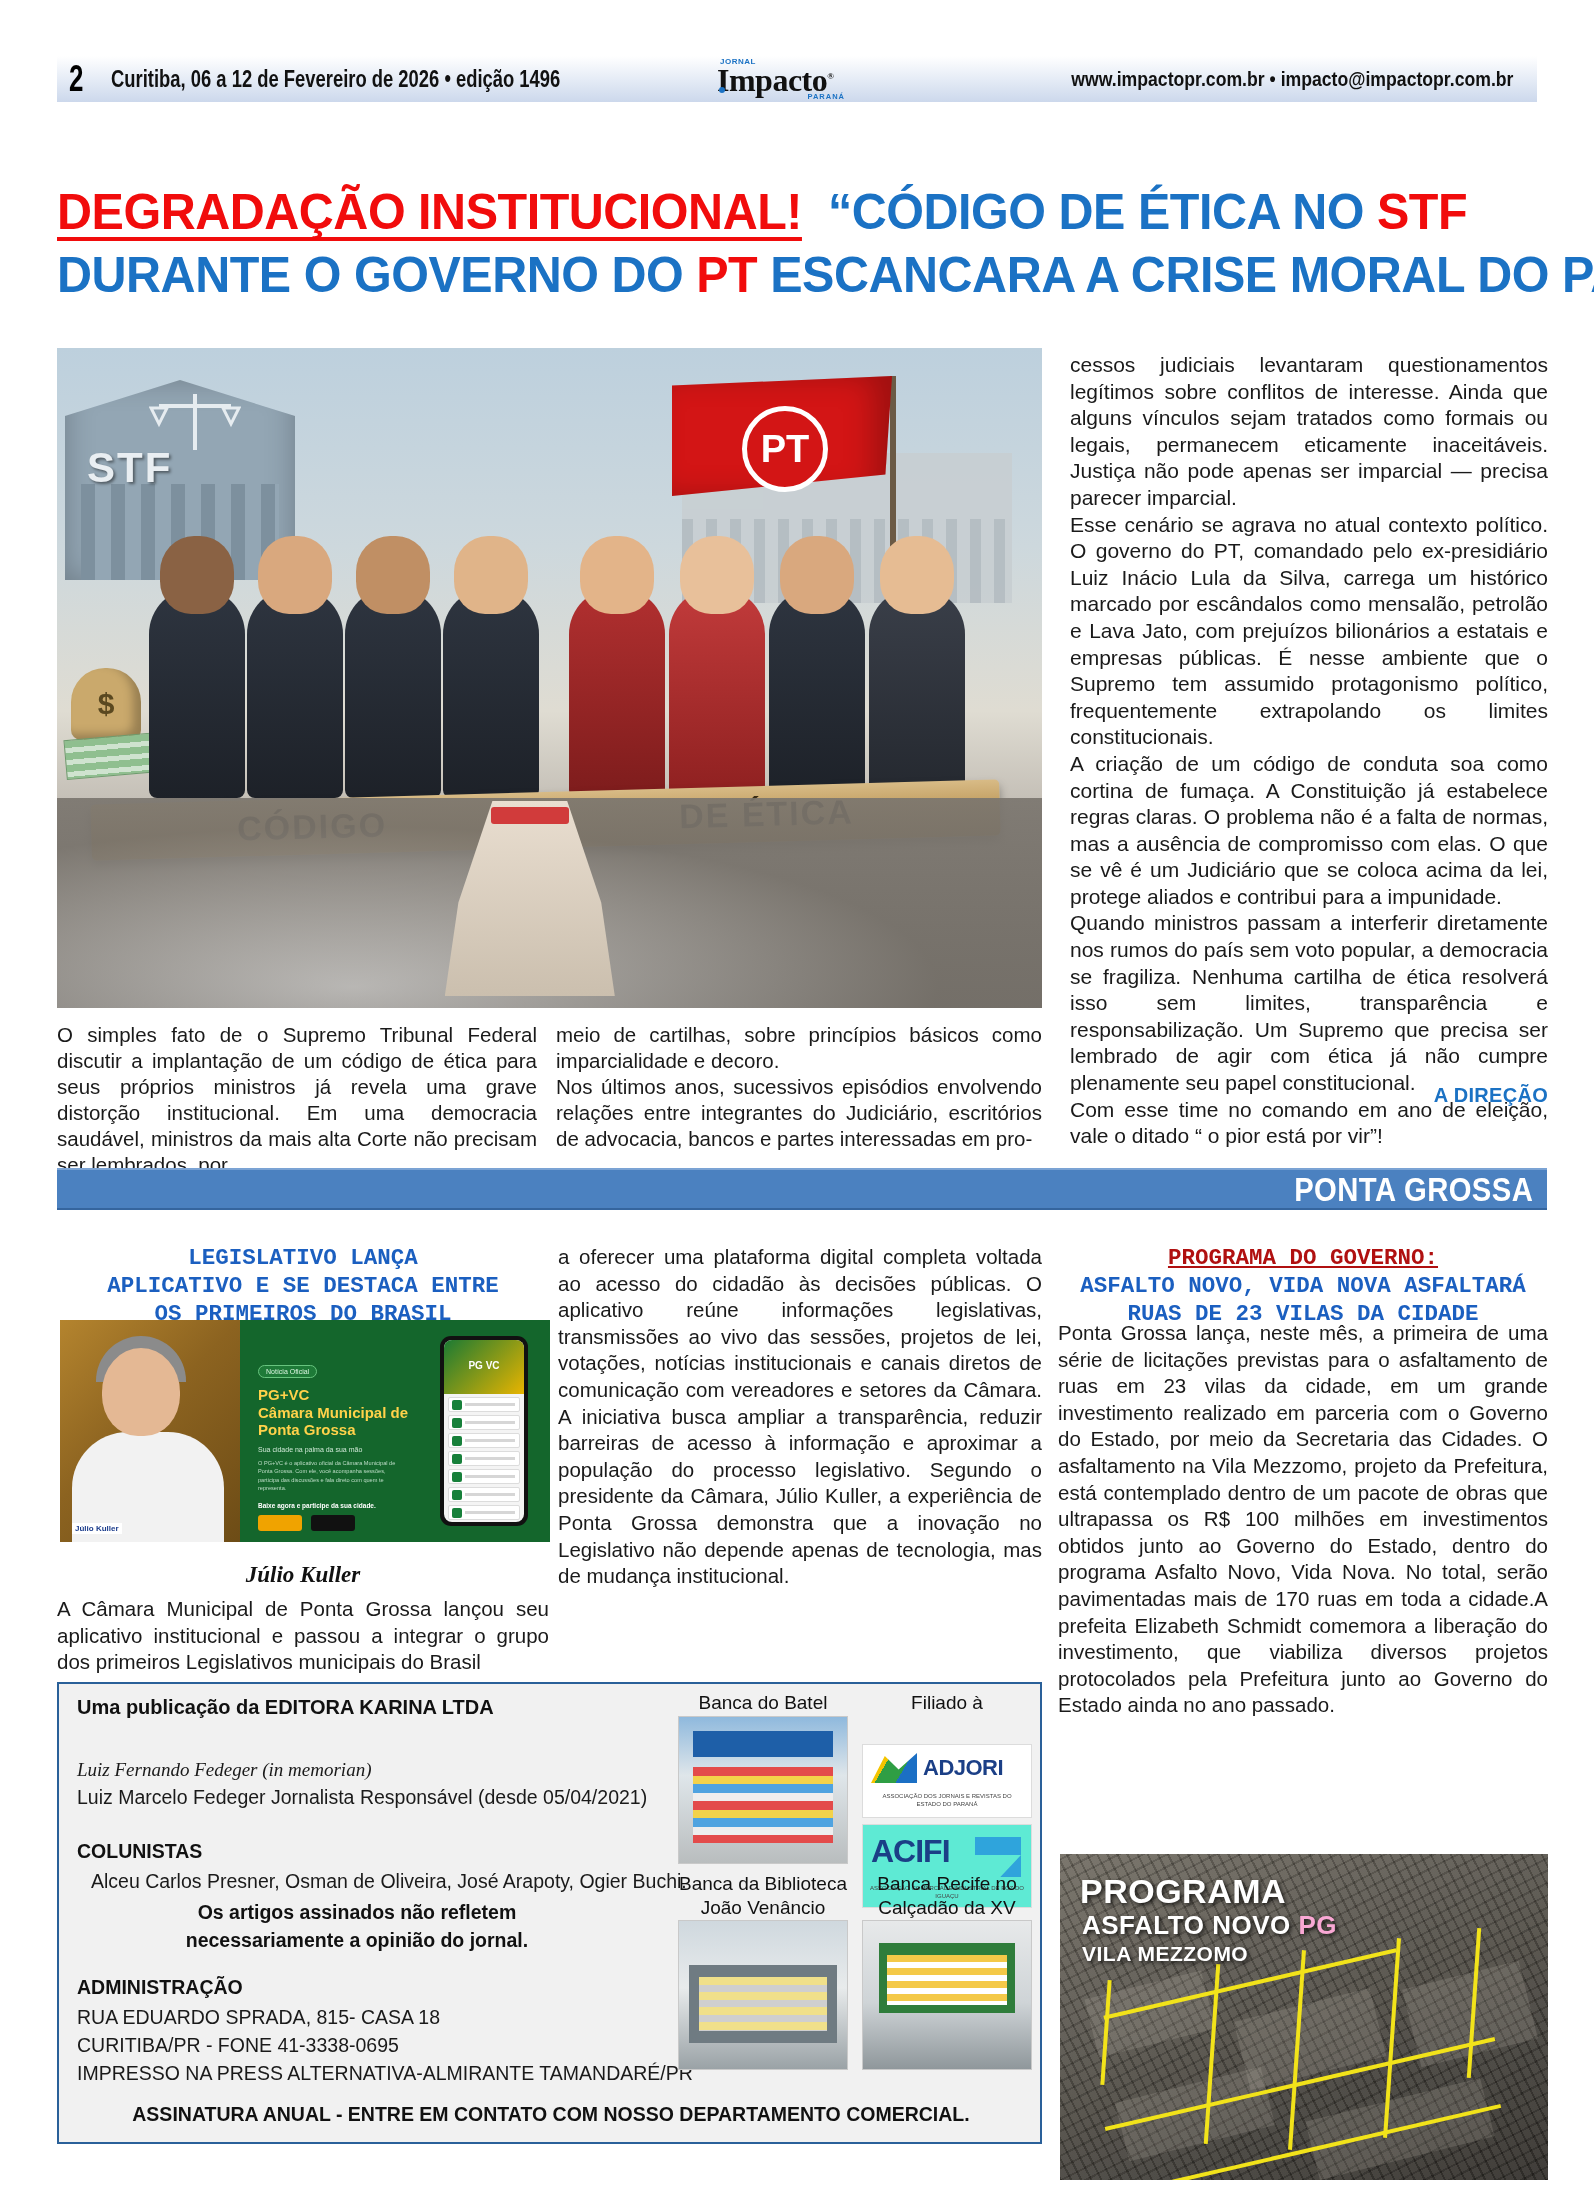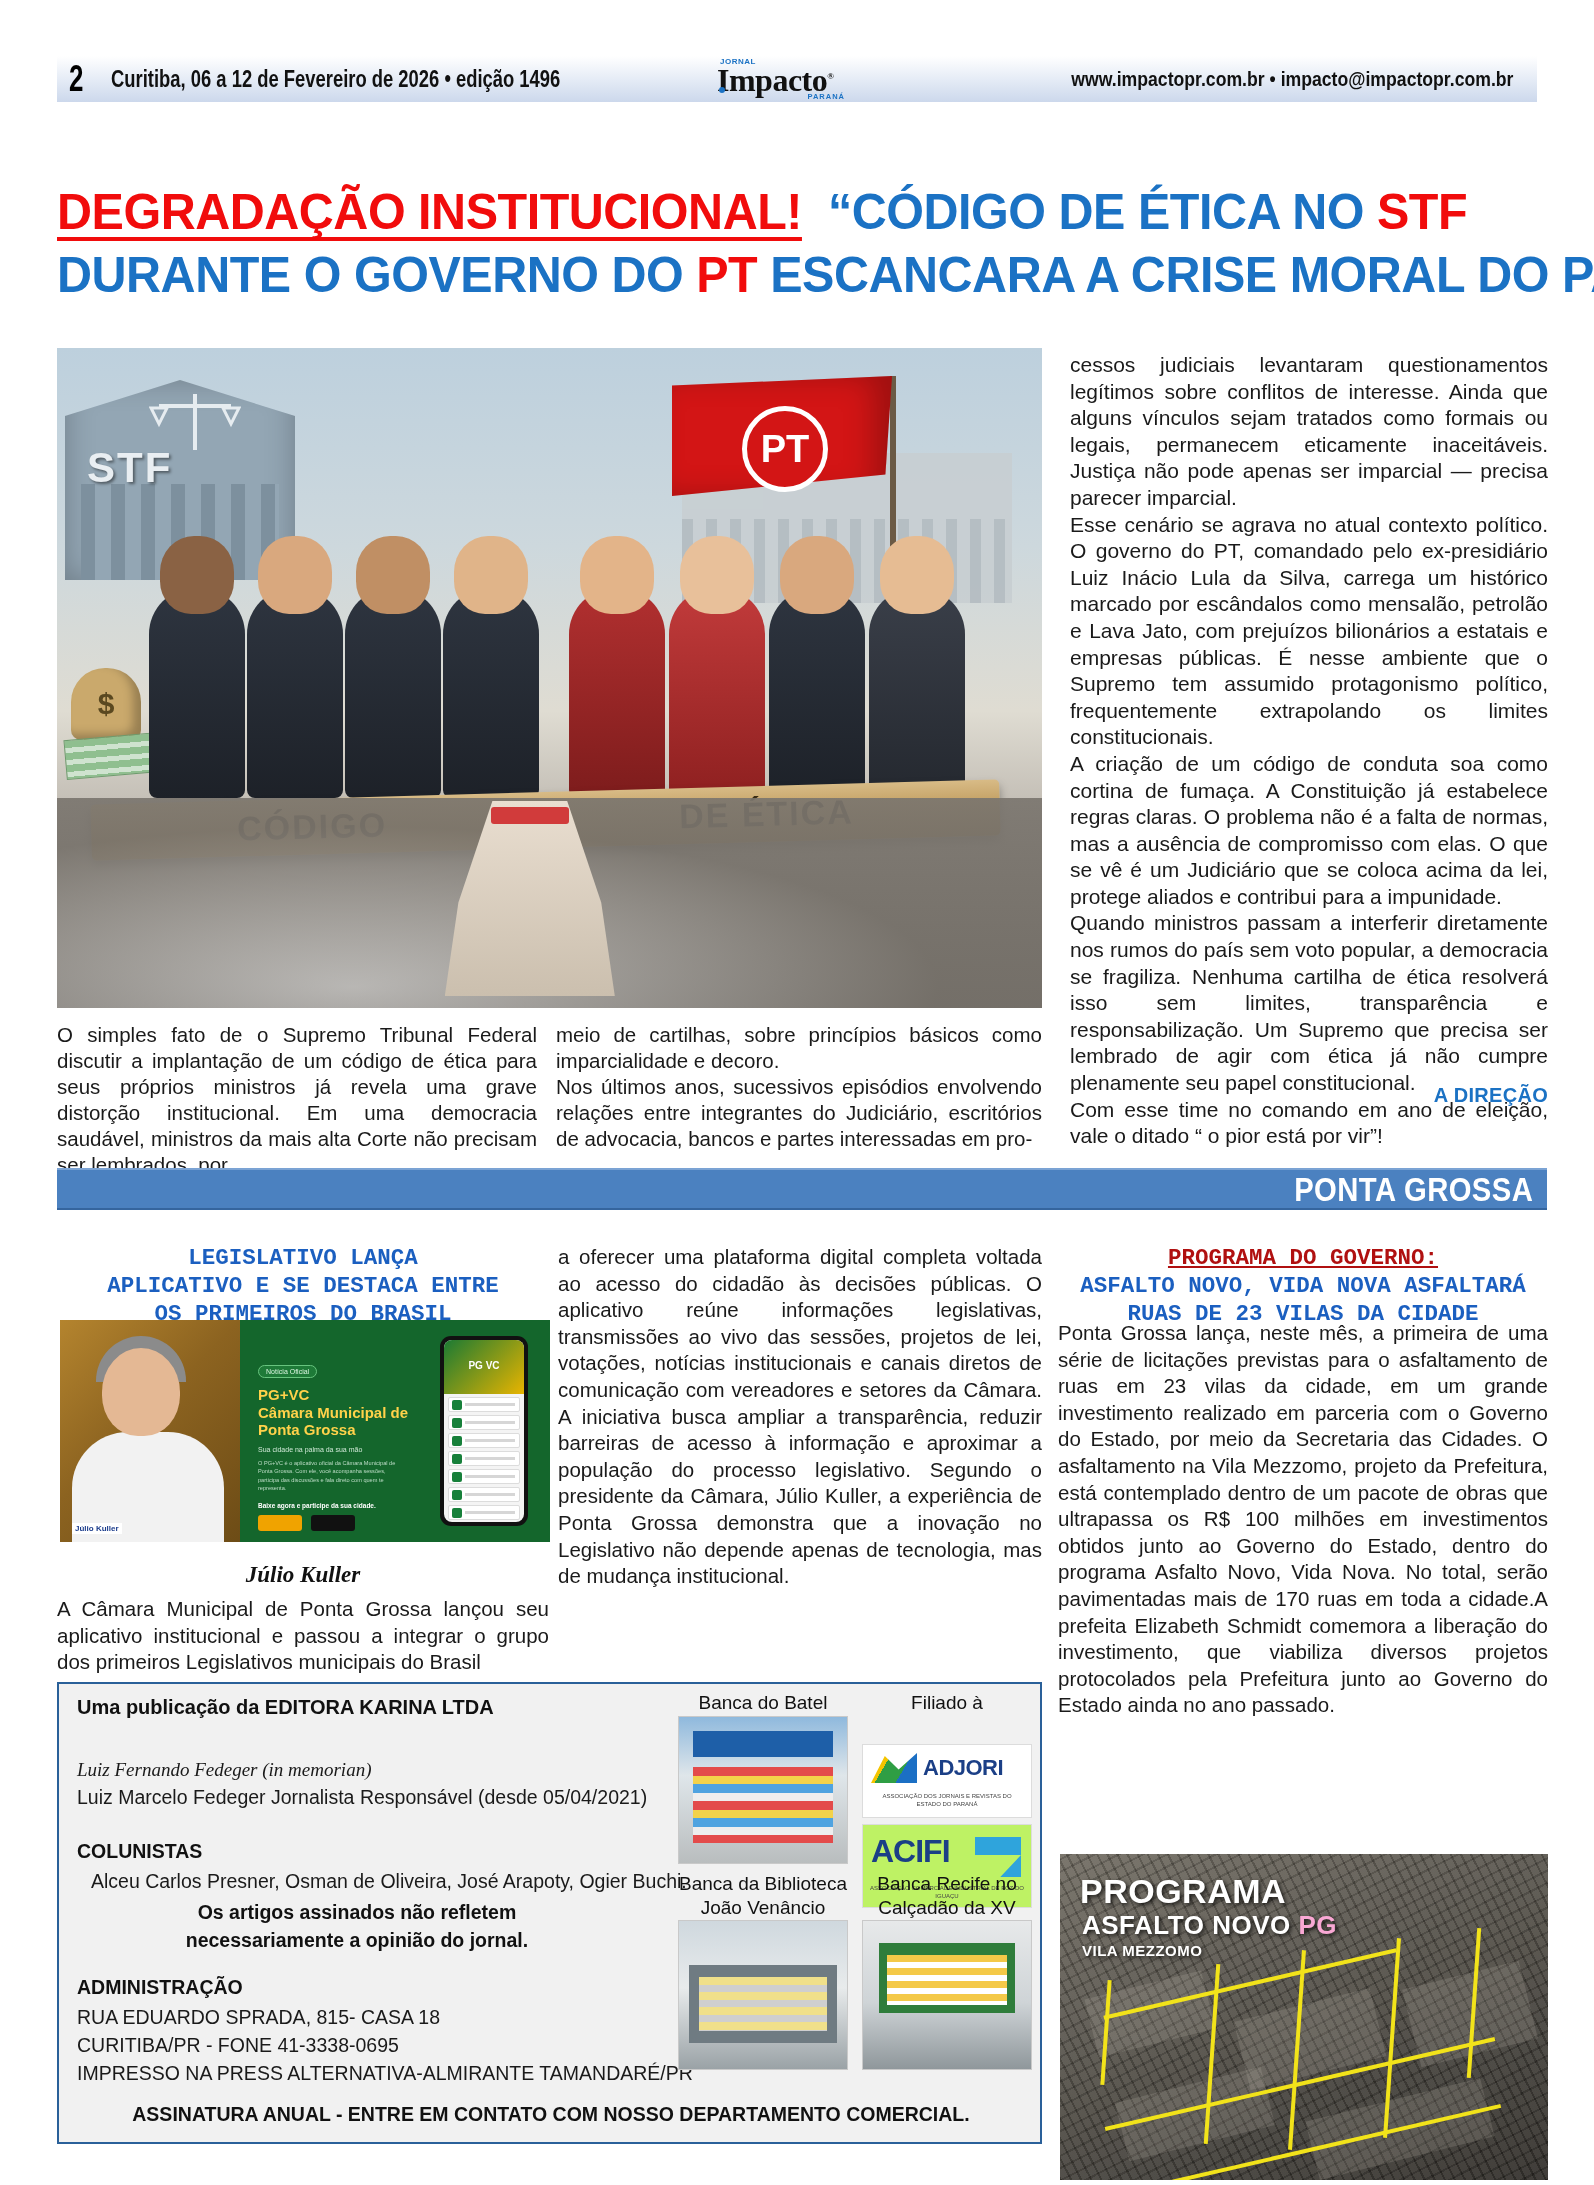--- a/index.html
+++ b/index.html
@@ -343,21 +343,21 @@
   }
   .adjori .bars{position:absolute;left:8px;top:8px;width:46px;height:30px;
     background: linear-gradient(120deg,#f4c400 0 33%, #2f9e44 33% 66%, #1b6fc4 66% 100%);
     clip-path: polygon(0 100%,30% 10%,60% 55%,100% 0,100% 100%);}
   .adjori .name{position:absolute;left:60px;top:10px;font-family:"Liberation Sans",sans-serif;
     font-weight:700;font-size:22px;color:#1b3f86;letter-spacing:-0.5px;}
   .adjori .sub{position:absolute;left:8px;bottom:8px;right:8px;font-size:6px;color:#444;
     text-align:center;line-height:1.3;}
   .acifi{
     position:absolute; left:862px; top:1824px; width:170px; height:84px;
-    background:#bef264; border:1px solid #dcdcdc;
+    background:#5eead4; border:1px solid #dcdcdc;
   }
   .acifi .name{position:absolute;left:8px;top:8px;font-family:"Liberation Sans",sans-serif;
     font-weight:700;font-size:32px;color:#1b3f86;letter-spacing:-1px;}
   .acifi .swoosh{position:absolute;right:10px;top:12px;width:46px;height:40px;
     background:#2fa4dc;clip-path: polygon(0 0,100% 0,100% 100%,55% 100%,100% 45%,0 45%);}
   .acifi .sub{position:absolute;left:6px;bottom:6px;right:6px;font-size:6px;color:#444;
     text-align:center;line-height:1.3;}
 
   
   .asf {
@@ -382,21 +382,21 @@
   .asf-ttl2{
     position:absolute; left:22px; top:56px;
     font-family:"Liberation Sans Narrow","Liberation Sans",sans-serif;
     font-weight:700; font-size:26px; letter-spacing:0.5px;
     color:#ffffff; text-shadow:2px 2px 4px rgba(0,0,0,.75);
   }
   .asf-ttl2 .pg{ color:#f9a8d4; }
   .asf-ttl3{
     position:absolute; left:22px; top:88px;
     font-family:"Liberation Sans Narrow","Liberation Sans",sans-serif;
-    font-weight:700; font-size:15px; color:#fff; letter-spacing:0.5px;
+    font-weight:700; font-size:21px; color:#fff; letter-spacing:0.5px;
     text-shadow:2px 2px 4px rgba(0,0,0,.75);
   }
 </style>
 </head>
 <body>
 
 <div class="page">
 
   <div class="masthead">
     <div class="folio-wrap">

